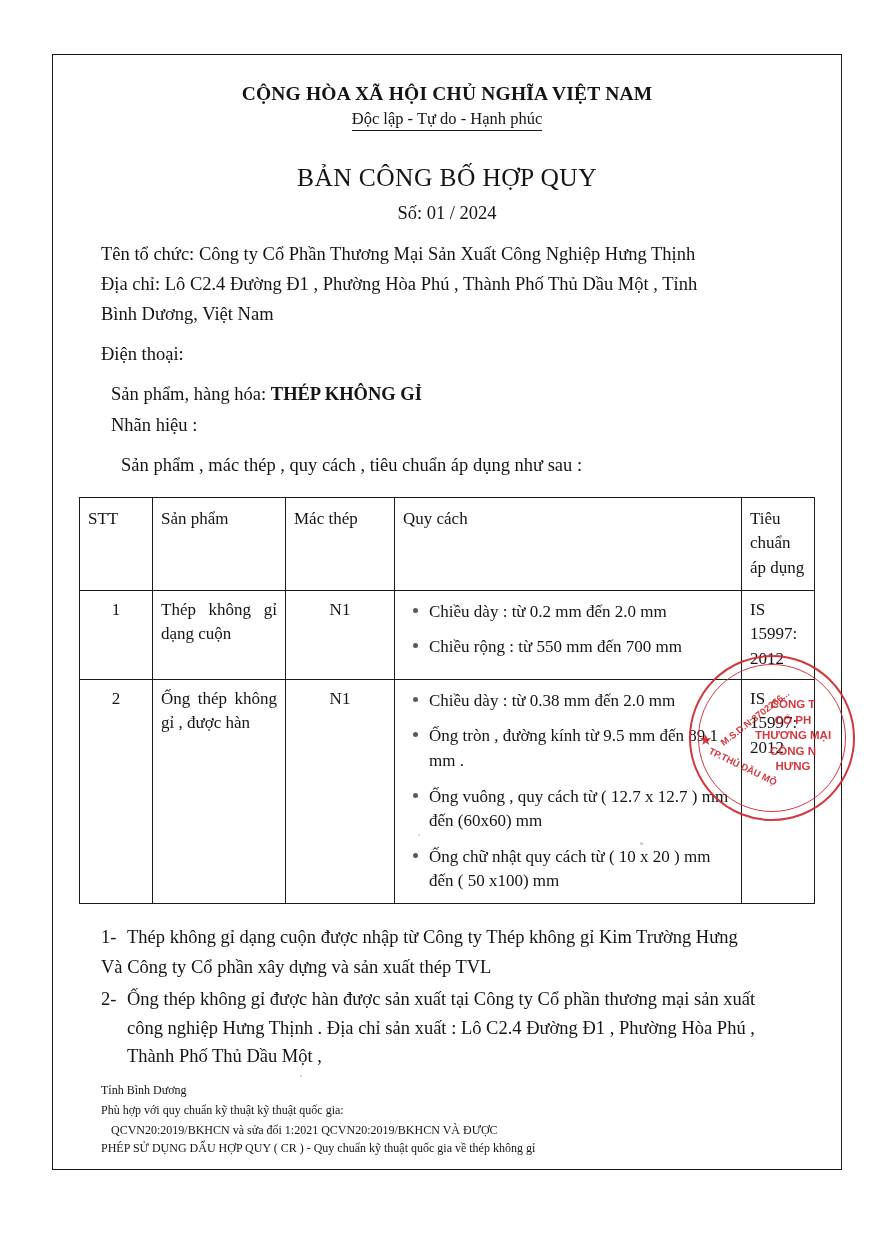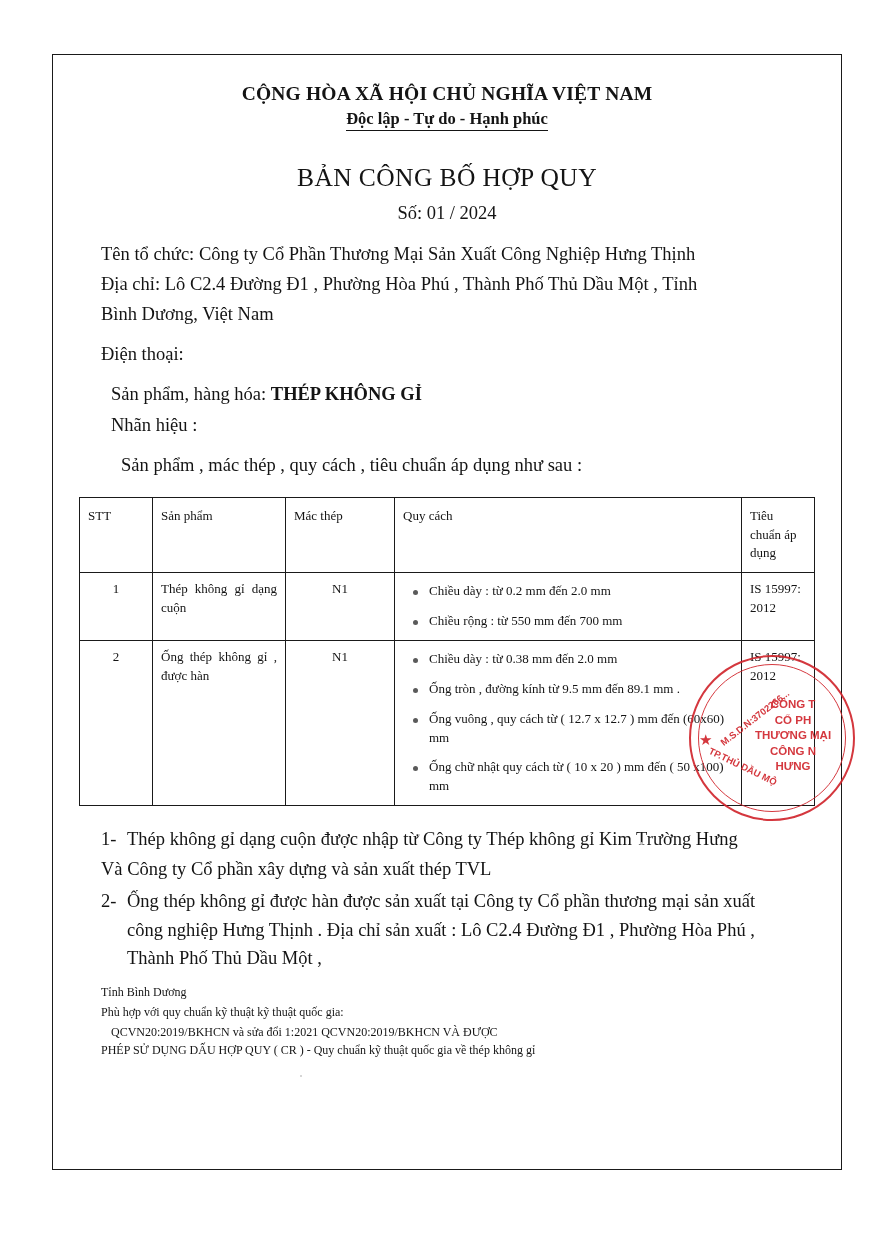--- a/index.html
+++ b/index.html
@@ -40,21 +40,21 @@
 
   .center { text-align: center; }
 
   .national-title {
     font-weight: bold;
     font-size: 19.5px;
     letter-spacing: 0.2px;
     margin-top: 10px;
   }
   .national-sub {
-    font-weight: bold;
+    font-weight: normal;
     font-size: 16.5px;
     margin-top: 4px;
     display: inline-block;
     border-bottom: 1.4px solid #151515;
     padding-bottom: 1px;
   }
 
   .doc-title {
     font-weight: normal;
     font-size: 25.5px;
@@ -76,21 +76,21 @@
   .p-gap { margin-top: 12px !important; }
   .indent-1 { padding-left: 10px; }
 
   .bold { font-weight: bold; }
 
   
   table.spec {
     margin-top: 18px;
     border-collapse: collapse;
     width: 100%;
-    font-size: 13px;
+    font-size: 17px;
     table-layout: fixed;
   }
   table.spec th, table.spec td {
     border: 1.2px solid #1a1a1a;
     vertical-align: top;
     padding: 7px 8px;
     line-height: 1.45;
   }
   table.spec th {
     font-weight: normal;

